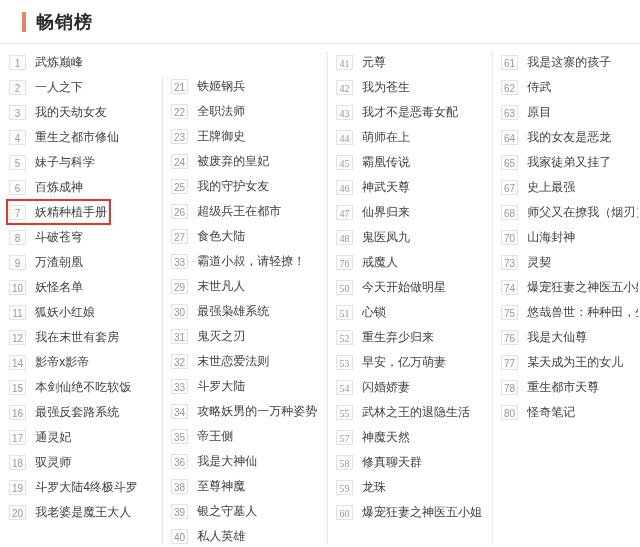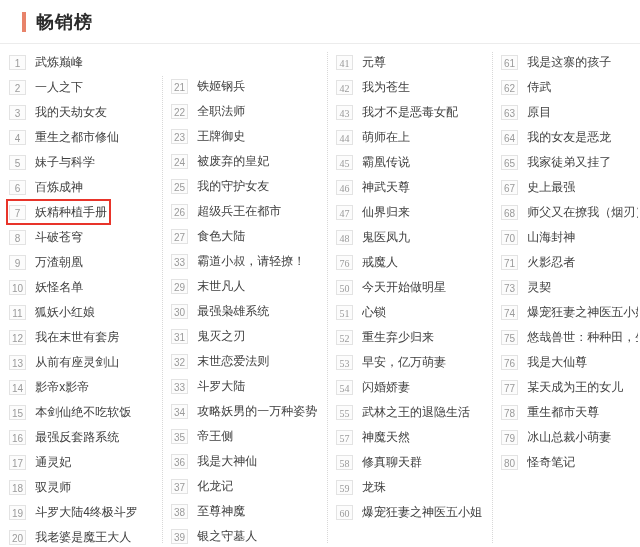--- a/index.html
+++ b/index.html
@@ -166,24 +166,20 @@
         </div>
         <div class="rank-item">
           <span class="rank-num">11</span>
           <span class="rank-title">狐妖小红娘</span>
         </div>
         <div class="rank-item">
           <span class="rank-num">12</span>
           <span class="rank-title">我在末世有套房</span>
         </div>
         <div class="rank-item">
-          <span class="rank-num">13</span>
-          <span class="rank-title">从前有座灵剑山</span>
-        </div>
-        <div class="rank-item">
           <span class="rank-num">14</span>
           <span class="rank-title">影帝x影帝</span>
         </div>
         <div class="rank-item">
           <span class="rank-num">15</span>
           <span class="rank-title">本剑仙绝不吃软饭</span>
         </div>
         <div class="rank-item">
           <span class="rank-num">16</span>
           <span class="rank-title">最强反套路系统</span>
@@ -264,24 +260,20 @@
         </div>
         <div class="rank-item">
           <span class="rank-num">35</span>
           <span class="rank-title">帝王侧</span>
         </div>
         <div class="rank-item">
           <span class="rank-num">36</span>
           <span class="rank-title">我是大神仙</span>
         </div>
         <div class="rank-item">
-          <span class="rank-num">37</span>
-          <span class="rank-title">化龙记</span>
-        </div>
-        <div class="rank-item">
           <span class="rank-num">38</span>
           <span class="rank-title">至尊神魔</span>
         </div>
         <div class="rank-item">
           <span class="rank-num">39</span>
           <span class="rank-title">银之守墓人</span>
         </div>
         <div class="rank-item">
           <span class="rank-num">40</span>
           <span class="rank-title">私人英雄</span>
@@ -392,24 +384,20 @@
         </div>
         <div class="rank-item">
           <span class="rank-num">68</span>
           <span class="rank-title">师父又在撩我（烟刃）</span>
         </div>
         <div class="rank-item">
           <span class="rank-num">70</span>
           <span class="rank-title">山海封神</span>
         </div>
         <div class="rank-item">
-          <span class="rank-num">71</span>
-          <span class="rank-title">火影忍者</span>
-        </div>
-        <div class="rank-item">
           <span class="rank-num">73</span>
           <span class="rank-title">灵契</span>
         </div>
         <div class="rank-item">
           <span class="rank-num">74</span>
           <span class="rank-title">爆宠狂妻之神医五小姐</span>
         </div>
         <div class="rank-item">
           <span class="rank-num">75</span>
           <span class="rank-title">悠哉兽世：种种田，生</span>
@@ -420,24 +408,20 @@
         </div>
         <div class="rank-item">
           <span class="rank-num">77</span>
           <span class="rank-title">某天成为王的女儿</span>
         </div>
         <div class="rank-item">
           <span class="rank-num">78</span>
           <span class="rank-title">重生都市天尊</span>
         </div>
         <div class="rank-item">
-          <span class="rank-num">79</span>
-          <span class="rank-title">冰山总裁小萌妻</span>
-        </div>
-        <div class="rank-item">
           <span class="rank-num">80</span>
           <span class="rank-title">怪奇笔记</span>
         </div>
       </div>
   </div>
 
   <div id="highlight-box" style="border-color: rgb(232, 52, 42);"></div>
 
 </div>
 

